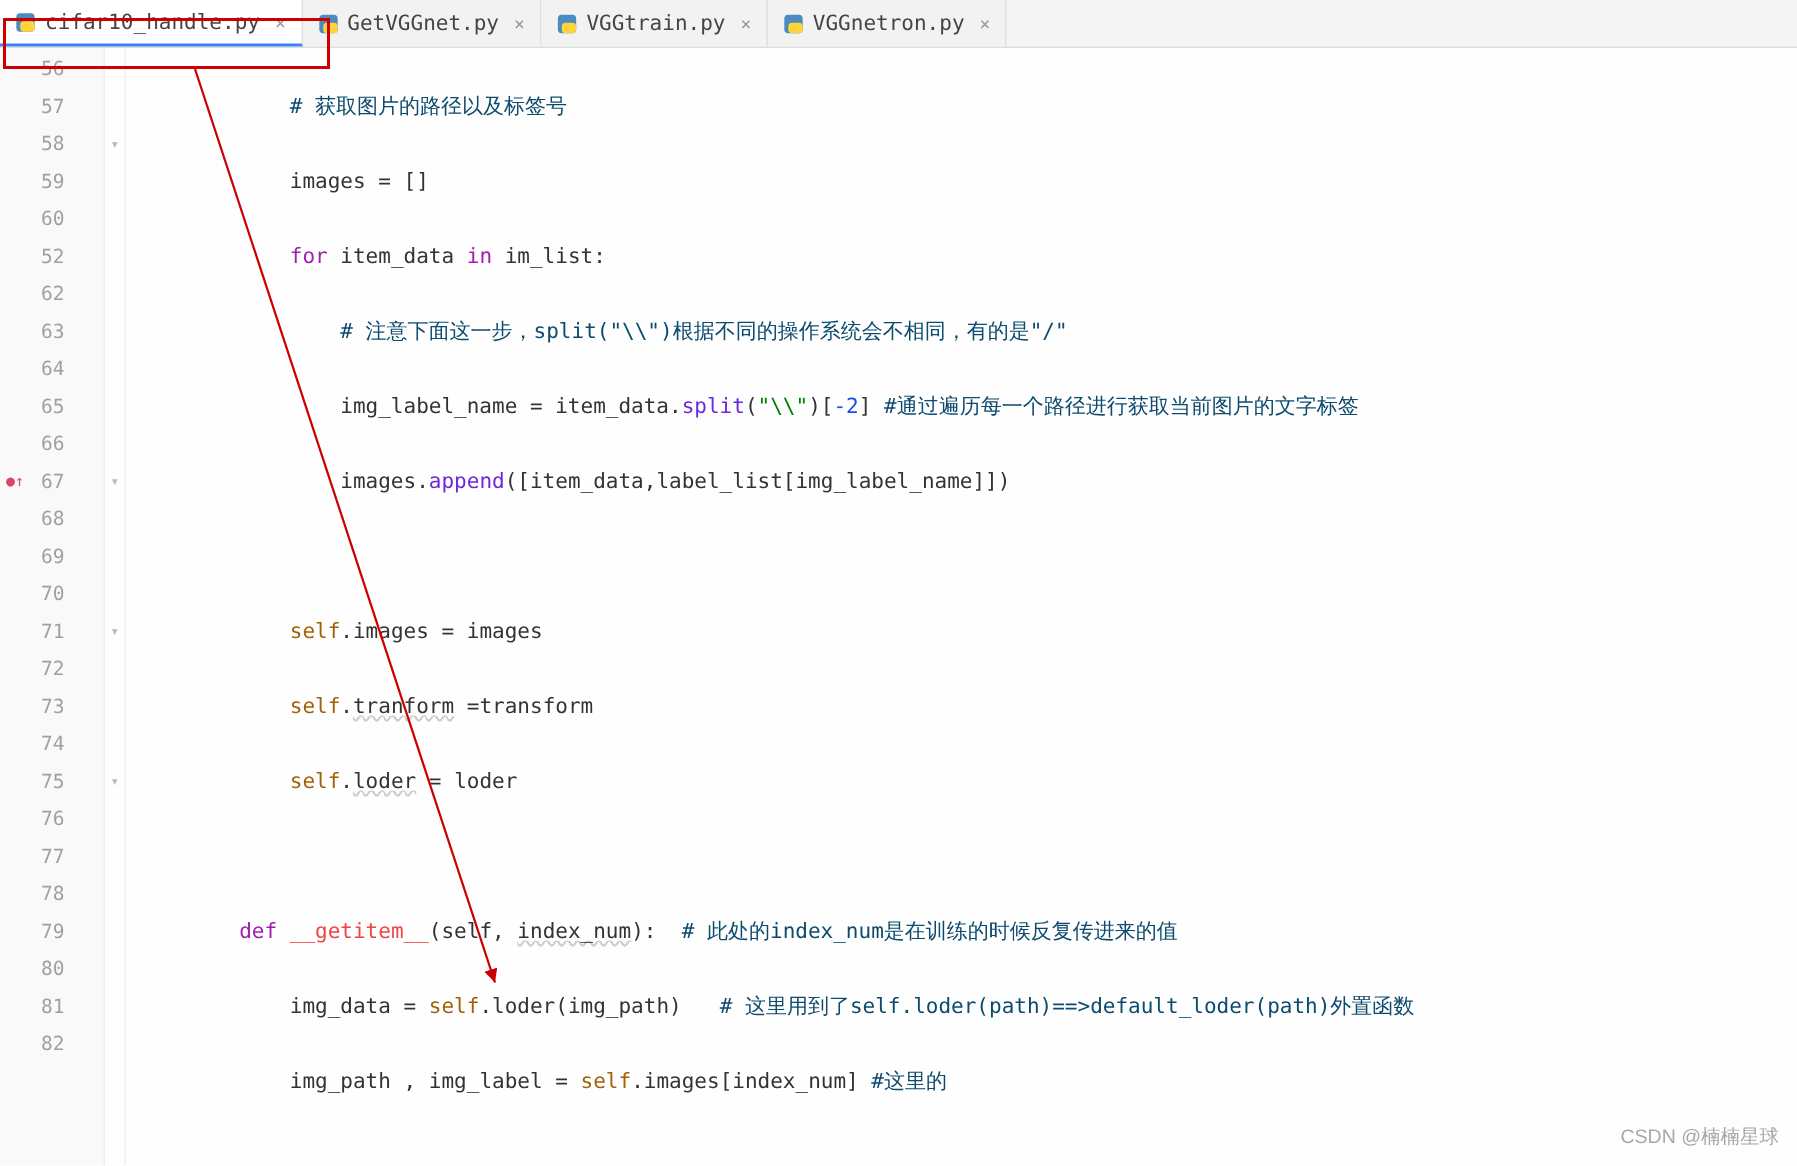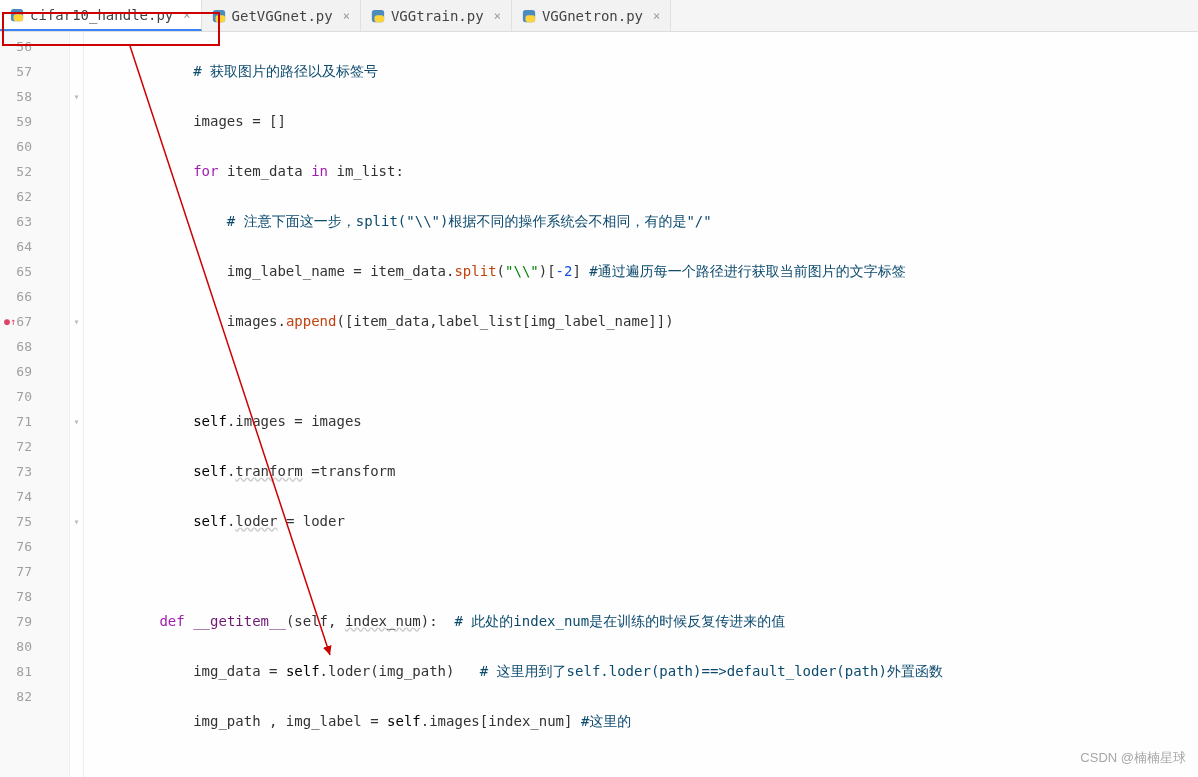--- a/index.html
+++ b/index.html
@@ -43,21 +43,21 @@
     display: flex;
     height: calc(100% - 32px);
     position: relative;
     background: #fefefe;
   }
   .gutter {
     width: 70px;
     background: #f9f9f9;
     color: #a0a0a0;
     text-align: right;
-    padding: 2px 23px 0 0;
+    padding: 2px 12px 0 0;
     font-size: 13px;
     line-height: 25px;
     border-right: 1px solid #eee;
     position: relative;
   }
   .gutter .ln { padding-right: 14px; position: relative; }
   .gutter .marker {
     position: absolute; left: 4px; color: #d46; font-size: 10px;
   }
   .fold-col {
@@ -72,25 +72,25 @@
   .code {
     flex: 1;
     padding: 2px 0 0 8px;
     line-height: 25px;
     white-space: pre;
     color: #333;
     font-size: 14px;
   }
   .code .row { height: 25px; }
   .kw { color: #a21caf; font-weight: 500; }
-  .self { color: #000000; }
+  .self { color: #a16207; }
   .str { color: #008000; }
   .cmt { color: #0c4a6e; }
   .num { color: #1750eb; }
-  .fn { color: #c2410c; }
+  .fn { color: #6d28d9; }
   .under { text-decoration: underline wavy #ccc; }
   .red-box {
     position: absolute;
     border: 2px solid #c00;
     z-index: 5;
     pointer-events: none;
   }
   .watermark {
     position: absolute;
     bottom: 10px; right: 12px;
@@ -204,21 +204,21 @@
 <div class="row"><span>            </span><span>images = []</span></div>
 <div class="row"><span>            </span><span class="kw">for</span><span> item_data </span><span class="kw">in</span><span> im_list:</span></div>
 <div class="row"><span>                </span><span class="cmt"># 注意下面这一步，split("\\")根据不同的操作系统会不相同，有的是"/"</span></div>
 <div class="row"><span>                </span><span>img_label_name = item_data.</span><span class="fn">split</span><span>(</span><span class="str">"\\"</span><span>)[</span><span class="num">-2</span><span>] </span><span class="cmt">#通过遍历每一个路径进行获取当前图片的文字标签</span></div>
 <div class="row"><span>                </span><span>images.</span><span class="fn">append</span><span>([item_data,label_list[img_label_name]])</span></div>
 <div class="row"></div>
 <div class="row"><span>            </span><span class="self">self</span><span>.images = images</span></div>
 <div class="row"><span>            </span><span class="self">self</span><span>.</span><span class="under">tranform</span><span> =transform</span></div>
 <div class="row"><span>            </span><span class="self">self</span><span>.</span><span class="under">loder</span><span> = loder</span></div>
 <div class="row"></div>
-<div class="row"><span>        </span><span class="kw">def</span><span class="fn" style="color:#701a75"> __getitem__</span><span>(self, </span><span class="under">index_num</span><span>):</span><span class="cmt">  # 此处的index_num是在训练的时候反复传进来的值</span></div>
+<div class="row"><span>        </span><span class="kw">def</span><span class="fn" style="color:#ef4444"> __getitem__</span><span>(self, </span><span class="under">index_num</span><span>):</span><span class="cmt">  # 此处的index_num是在训练的时候反复传进来的值</span></div>
 <div class="row"><span>            </span><span>img_data = </span><span class="self">self</span><span>.loder(img_path)   </span><span class="cmt"># 这里用到了self.loder(path)==&gt;default_loder(path)外置函数</span></div>
 <div class="row"><span>            </span><span>img_path , img_label = </span><span class="self">self</span><span>.images[index_num] </span><span class="cmt">#这里的</span></div>
 <div class="row"></div>
 
 
 
 
 
 
 

